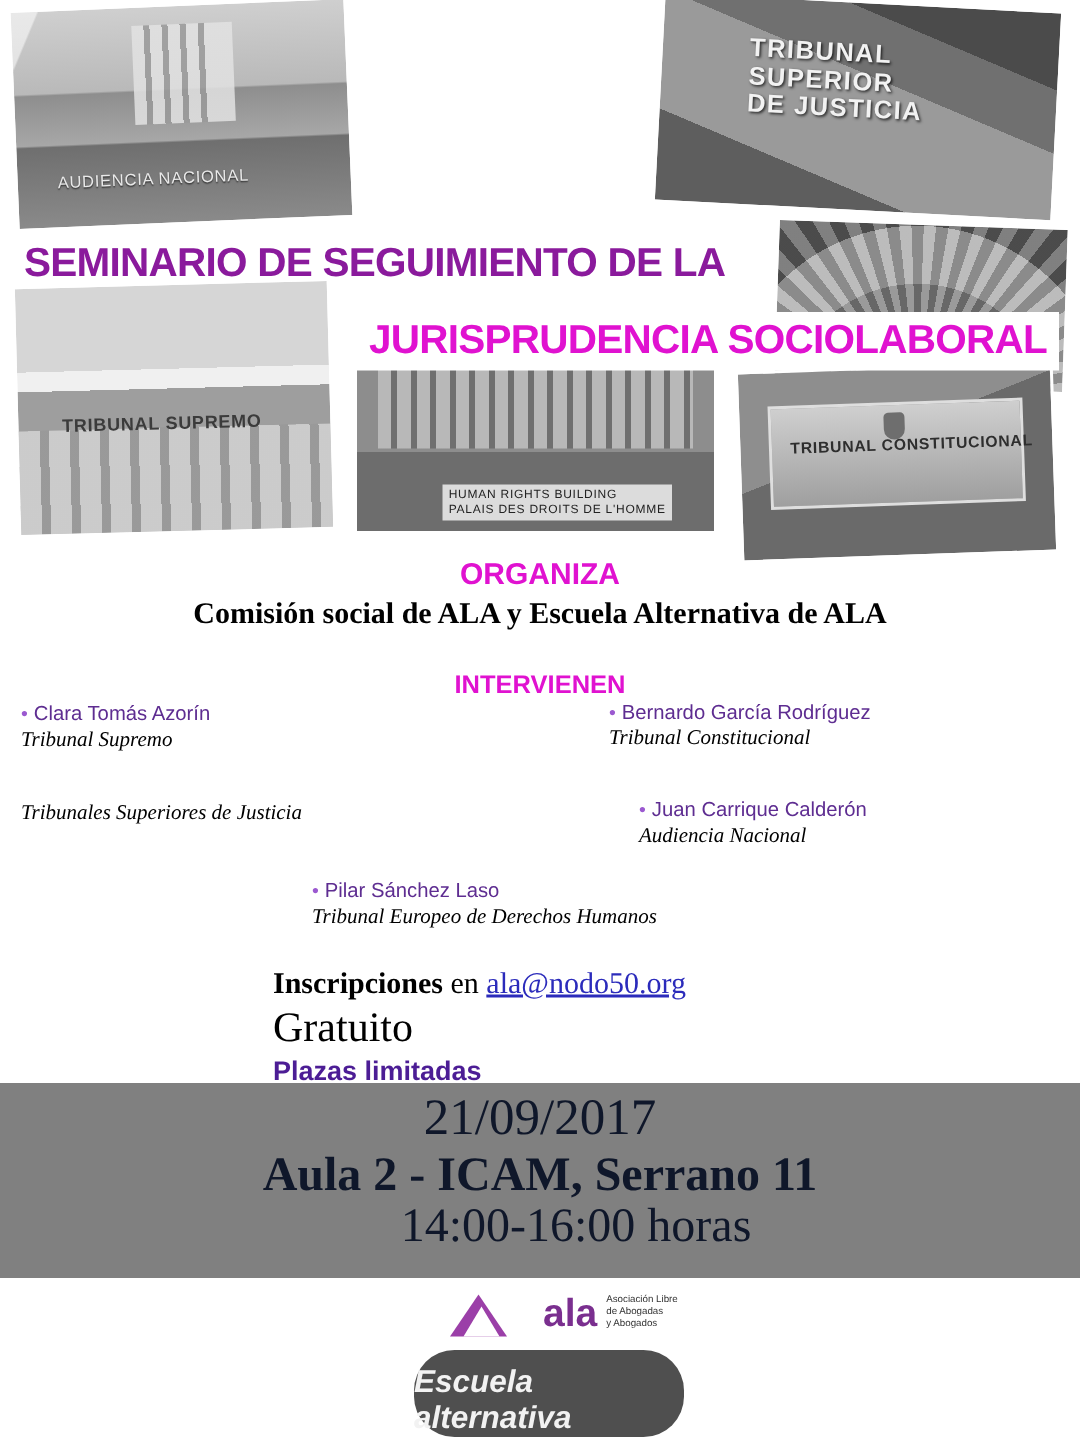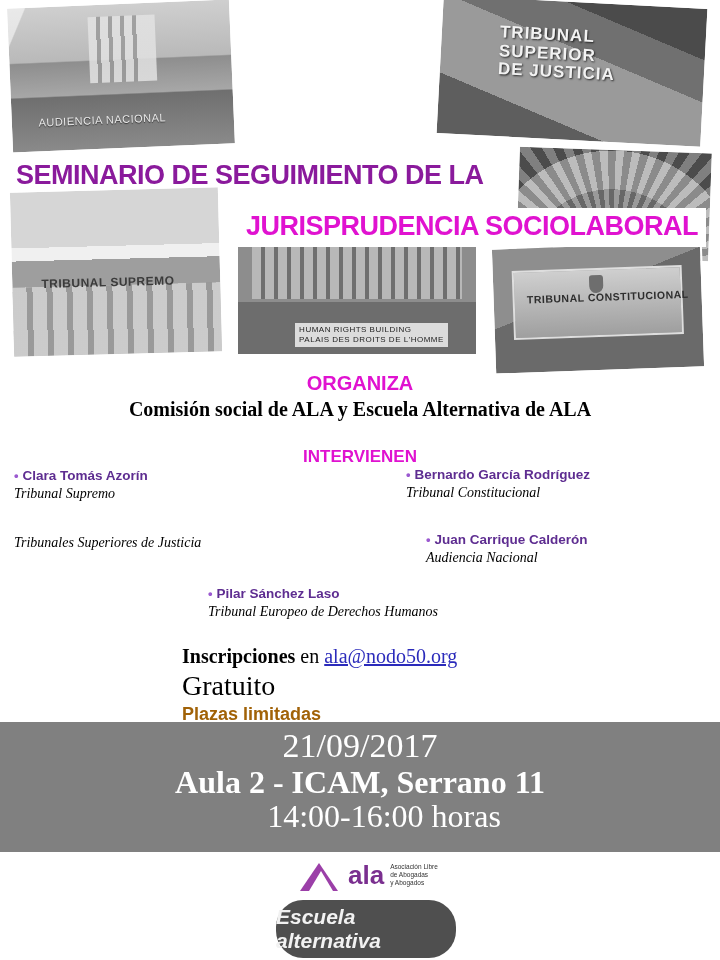--- a/index.html
+++ b/index.html
@@ -164,21 +164,21 @@
   
   #intervienen-heading {
     position: absolute; top: 447px; left: 0; width: 100%;
     text-align: center;
     font-family: "Liberation Sans", sans-serif;
     font-weight: bold; font-size: 17px; color: #e012d0;
   }
   .speaker { position: absolute; }
   .speaker .name {
     font-family: "Liberation Sans", sans-serif;
-    font-weight: bold; font-size: 13.5px; color: #5e2d91;
+    font-weight: normal; font-size: 13.5px; color: #5e2d91;
     white-space: nowrap;
   }
   .speaker .name .bullet { color: #9b59d0; font-size: 13px; margin-right: 4px; }
   .speaker .role {
     font-size: 14px; font-style: italic; color: #000;
     margin-top: 3px; white-space: nowrap;
   }
   #speaker-0 { left: 14px;  top: 468px; }
   #speaker-1 { left: 406px; top: 467px; }
   #speaker-2 { left: 14px;  top: 532px; }
@@ -194,28 +194,28 @@
   }
   #inscripciones-line .lead { font-weight: bold; }
   #inscripciones-email {
     color: #2b2bbb; text-decoration: underline;
   }
   #gratuito {
     font-size: 28px; color: #000; margin-top: 2px;
   }
   #plazas-limitadas {
     font-family: "Liberation Sans", sans-serif;
-    font-weight: bold; font-size: 18px; color: #a16207;
+    font-weight: bold; font-size: 18px; color: #4c1d95;
     margin-top: 2px;
   }
 
   
   #event-band {
     position: absolute; left: 0; top: 722px; width: 720px; height: 130px;
-    background: #808080; color: #ffffff; text-align: center;
+    background: #808080; color: #0f172a; text-align: center;
   }
   #event-band div { line-height: 1.08; }
   #event-date { font-size: 34px; padding-top: 6px; }
   #event-place { font-size: 32px; font-weight: bold; }
   #event-time { font-size: 32px; padding-left: 48px; }
 
   
   #footer-logos {
     position: absolute; left: 276px; top: 852px; width: 196px; height: 106px;
   }
@@ -235,29 +235,29 @@
   }
   #logo-ala .mark .tri2 {
     position: absolute; left: 13px; bottom: 2px;
     width: 0; height: 0;
     border-left: 12px solid transparent;
     border-right: 12px solid transparent;
     border-bottom: 20px solid #ffffff;
   }
   #logo-ala .word {
     font-family: "Liberation Sans", sans-serif;
-    font-size: 26px; font-weight: bold; color: #7a2f8f; margin-left: 4px;
+    font-size: 26px; font-weight: bold; color: #7a2f8f; margin-left: 18px;
   }
   #logo-ala .sub {
     font-family: "Liberation Sans", sans-serif;
     font-size: 6.5px; color: #333; line-height: 1.25; margin-left: 6px;
   }
   #logo-escuela {
     position: absolute; left: 0; top: 48px; width: 180px; height: 58px;
-    background: #4f4f4f; display: flex; align-items: center; justify-content: center; border-radius: 27px;
+    background: #4f4f4f; display: flex; align-items: flex-end; justify-content: center; border-radius: 27px;
   }
   #logo-escuela .word {
     font-family: "Liberation Sans", sans-serif;
     font-style: italic; font-weight: bold; font-size: 21px; color: #f2f2f2;
   }
 </style>
 </head>
 <body>
 
 <div class="photo" id="photo-audiencia-nacional">

